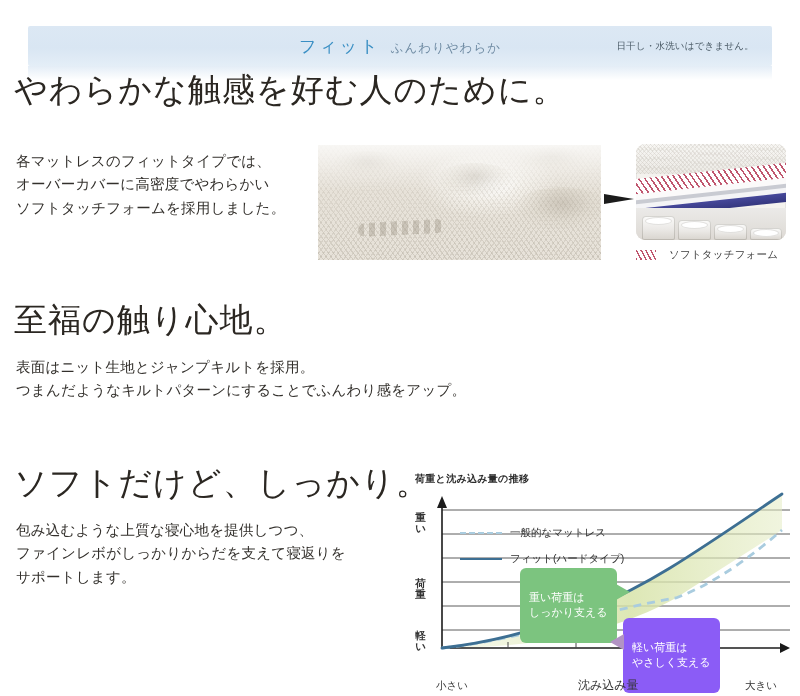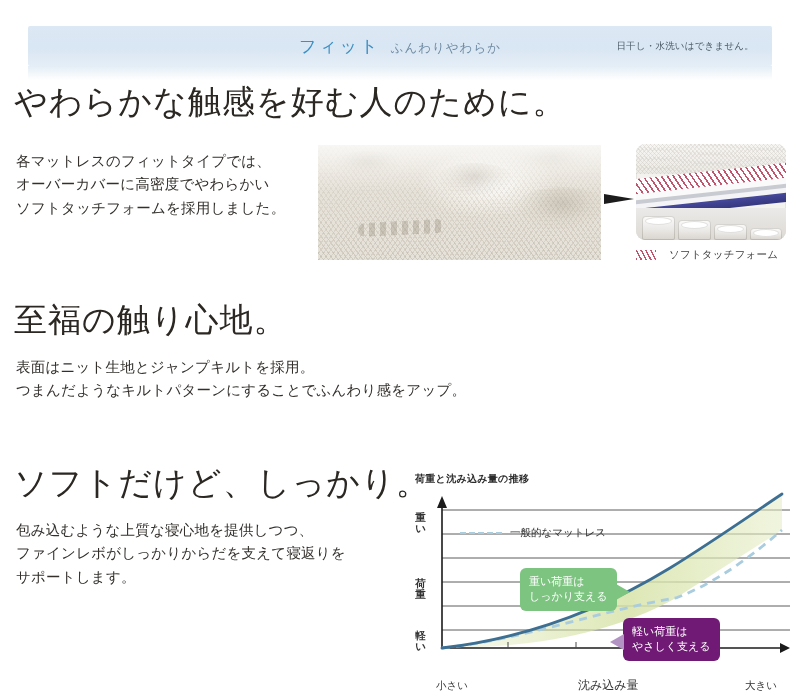--- a/index.html
+++ b/index.html
@@ -47,21 +47,21 @@
     position:absolute;left:14px;
     font-size:33px;line-height:1;color:#2b2722;font-weight:400;
     letter-spacing:1px;white-space:nowrap;
     font-family:"DejaVu Serif","Liberation Serif",serif;
   }
   .body-txt{
     position:absolute;left:16px;
     font-size:14.5px;line-height:1.62;color:#33302c;letter-spacing:.2px;
     font-family:"DejaVu Sans",sans-serif;white-space:pre-line;
   }
-  #h1{top:85px;text-align:right;}
+  #h1{top:73px;text-align:right;}
   #p1{top:150px;}
   #h2{top:303px;}
   #p2{top:356px;}
   #h3{top:466px;}
   #p3{top:519px;}
 
   
   .photo-quilt{
     position:absolute;left:318px;top:145px;width:283px;height:115px;
     overflow:hidden;background:#efece6;
@@ -206,31 +206,31 @@
   .legend-row{position:absolute;display:flex;align-items:center;gap:8px;white-space:nowrap;}
   .lg1{left:48px;top:36px;}
   .lg2{left:48px;top:62px;}
   .lg-line-dash{
     width:42px;height:0;border-top:2.6px dashed #a9ccdf;
   }
   .lg-line-solid{width:42px;height:0;border-top:2.6px solid #3d6f93;}
   .lg-text{font-size:10.5px;color:#2f2f2f;font-family:Liberation Sans, sans-serif;}
 
   .callout{
-    position:absolute;border-radius:6px;padding:7px 9px;
+    position:absolute;border-radius:6px;padding:23px 9px;
     font-size:11px;line-height:1.32;color:#ffffff;white-space:pre-line;
     font-family:"DejaVu Sans",sans-serif;
   }
   .callout-green{left:108px;top:78px;background:#7cc47f;}
   .callout-green:after{
     content:"";position:absolute;right:-13px;top:16px;width:0;height:0;
     border-top:8px solid transparent;border-bottom:8px solid transparent;
     border-left:14px solid #7cc47f;
   }
-  .callout-purple{left:211px;top:128px;background:#701a75;}
+  .callout-purple{left:211px;top:128px;background:#8b5cf6;}
   .callout-purple:after{
     content:"";position:absolute;left:-13px;top:16px;width:0;height:0;
     border-top:8px solid transparent;border-bottom:8px solid transparent;
     border-right:14px solid #b293c4;
   }
 </style>
 </head>
 <body>
 
 <div class="page">
@@ -327,20 +327,24 @@
         <path d="M30,158 C110,150 190,120 264,108 C306,92 342,64 370,40" fill="none" stroke="#a9ccdf" stroke-width="2.8" stroke-dasharray="8 6" stroke-linecap="butt"></path>
 
         <path d="M30,158 C108,149 186,122 258,78 C300,52 340,24 370,4" fill="none" stroke="#3d6f93" stroke-width="2.8" stroke-linecap="round"></path>
       </svg>
 
       
       <div class="legend-row lg1">
         <span class="lg-line-dash"></span>
         <span class="lg-text">一般的なマットレス</span>
       </div>
+      <div class="legend-row lg2">
+        <span class="lg-line-solid"></span>
+        <span class="lg-text">フィット(ハードタイプ)</span>
+      </div>
 
       
       <div class="callout callout-green">重い荷重は
 しっかり支える</div>
       <div class="callout callout-purple">軽い荷重は
 やさしく支える</div>
 
       
       <div class="y-ax-label yl-top">重い</div>
       <div class="y-ax-label yl-mid">荷重</div>

